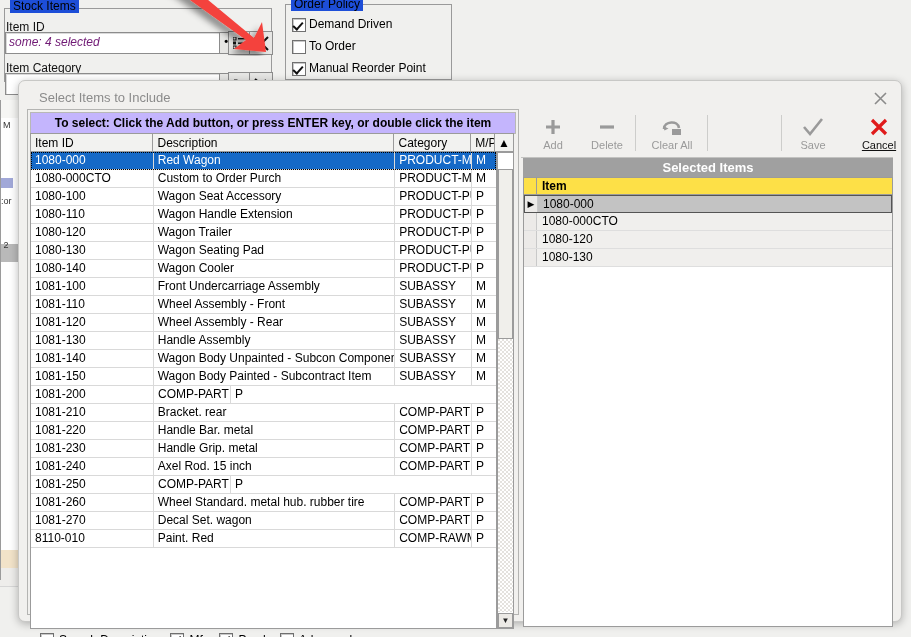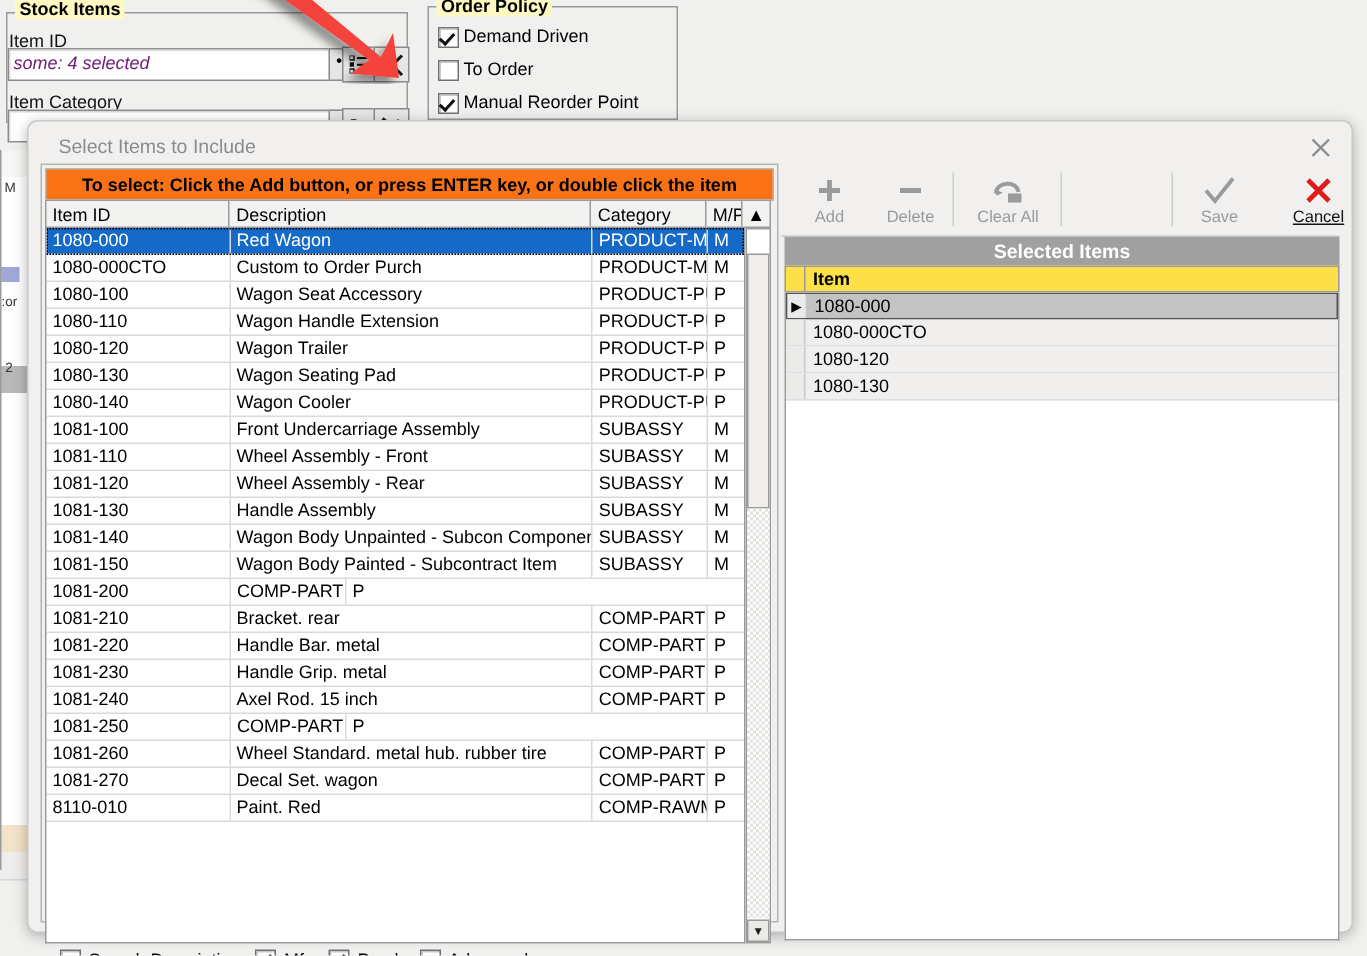--- a/index.html
+++ b/index.html
@@ -5,21 +5,21 @@
 <style>
   html,body{margin:0;padding:0;}
   body{
     width:911px;height:637px;overflow:hidden;position:relative;
     font-family:"Liberation Sans","DejaVu Sans",sans-serif;
     font-size:12px;color:#000;background:#efefed;
   }
   
   #bg{position:absolute;left:0;top:0;width:911px;height:637px;background:#f0f0ee;}
   .groupbox{position:absolute;border:1px solid #9a9a9a;border-radius:0;}
-  .grouptitle{position:absolute;background:#fef9c3;font-weight:bold;font-size:12px;
+  .grouptitle{position:absolute;background:#1d4ed8;font-weight:normal;font-size:12px;
     padding:0 3px;color:#000;}
   .flabel{position:absolute;font-size:12px;color:#111;}
   .fieldbox{position:absolute;background:#fff;border:1px solid #8c8c8c;
     box-shadow:inset 1px 1px 0 #dadada;}
   .fieldtext{position:absolute;font-style:italic;font-size:12px;color:#701a75;}
   .smbtn{position:absolute;background:#e6e6e4;border:1px solid #8c8c8c;
     display:flex;align-items:center;justify-content:center;}
   .chk{position:absolute;width:12px;height:12px;background:#fff;border:1px solid #707070;
      box-shadow:inset 1px 1px 0 #c8c8c8;}
   .chk.on::after{content:"";position:absolute;left:2px;top:1px;width:4px;height:8px;
@@ -38,21 +38,21 @@
     background:#f1f0ee;border:1px solid #c8c8c6;border-radius:7px;
     box-shadow:0 2px 9px rgba(0,0,0,.28);}
   #dlgtitle{position:absolute;left:20px;top:9px;font-size:13px;color:#8b8b8b;}
   #dlgclose{position:absolute;right:9px;top:6px;width:24px;height:22px;
     display:flex;align-items:center;justify-content:center;color:#8b8b8b;
     font-size:15px;cursor:default;}
 
   
   #leftpanel{position:absolute;left:8px;top:28px;width:490px;height:504px;
     background:#f1f0ee;border:1px solid #b4b4b2;}
-  #hintbar{position:absolute;left:2px;top:2px;width:484px;height:20px;background:#f97316;
+  #hintbar{position:absolute;left:2px;top:2px;width:484px;height:20px;background:#c4b5fd;
     border:1px solid #b8b8b6;display:flex;align-items:center;justify-content:center;
     font-weight:bold;font-size:12px;color:#000;}
   #gridhead{position:absolute;left:2px;top:23px;width:484px;height:19px;
     background:#f2f2f0;border:1px solid #9b9b9b;box-sizing:border-box;display:flex;}
   #gridhead div.hc{border-right:1px solid #9b9b9b;box-sizing:border-box;
     padding:2px 0 0 4px;font-size:12px;color:#000;overflow:hidden;white-space:nowrap;}
   #gridbody{position:absolute;left:2px;top:42px;width:467px;height:477px;
     background:#fff;border-left:1px solid #9b9b9b;border-right:1px solid #9b9b9b;
     border-bottom:1px solid #9b9b9b;box-sizing:border-box;overflow:hidden;}
   .grow{height:18px;display:flex;border-bottom:1px solid #d9d9d9;box-sizing:border-box;}

